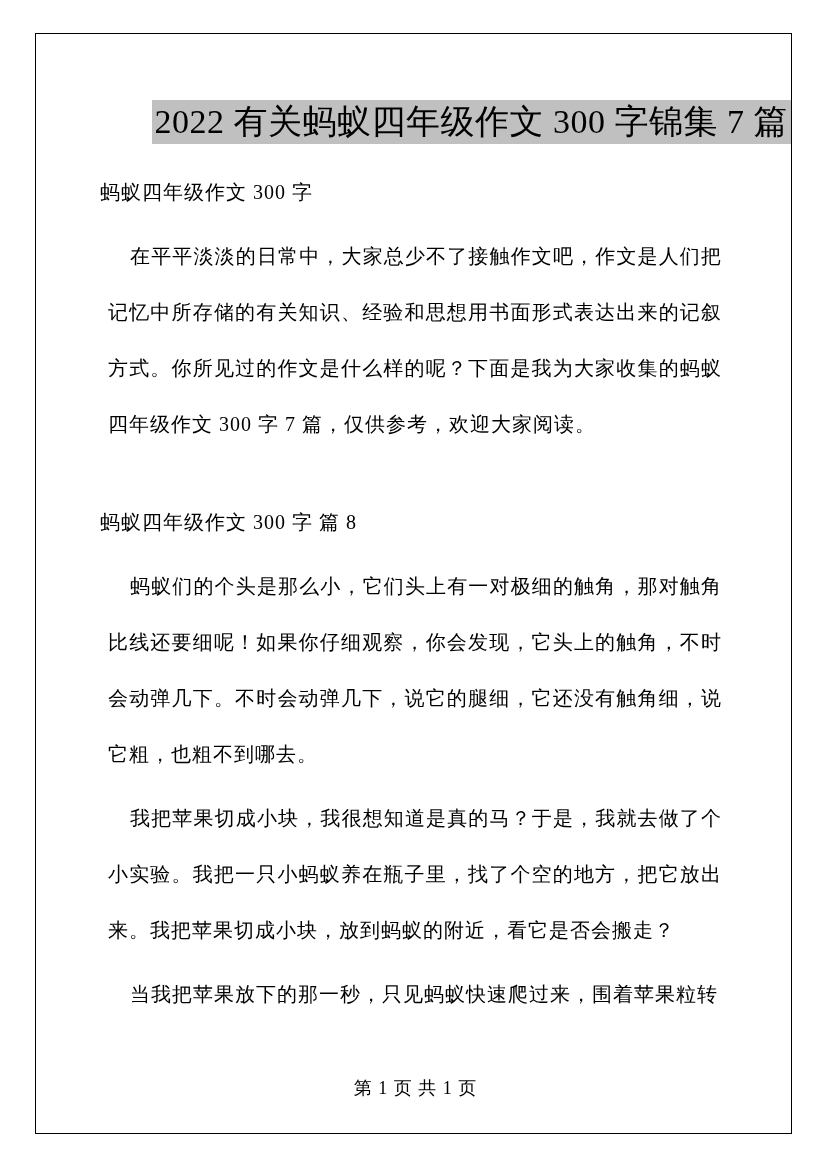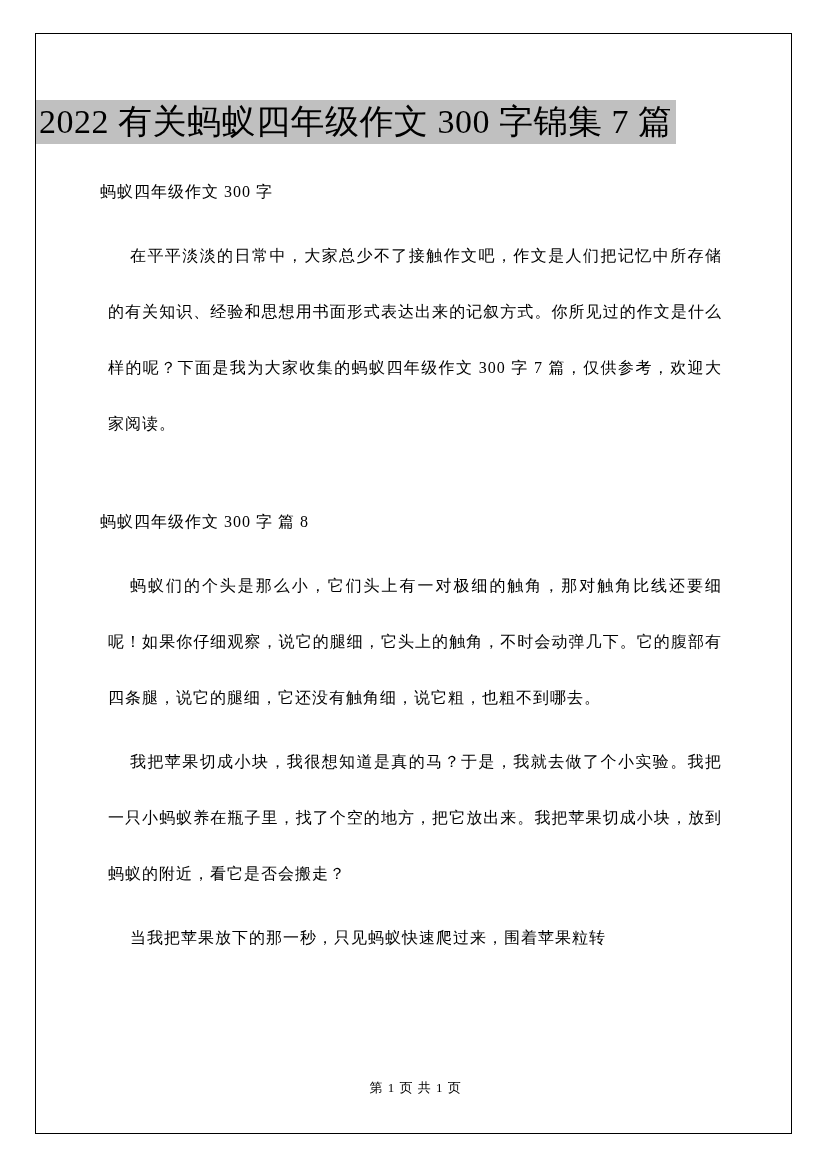--- a/index.html
+++ b/index.html
@@ -20,34 +20,34 @@
     left: 35px;
     top: 33px;
     width: 757px;
     height: 1101px;
     border: 1px solid #000000;
     box-sizing: border-box;
     overflow: hidden;
   }
   .title-wrap {
     margin-top: 66px;
-    text-align: left;
+    text-align: right;
   }
   .doc-title {
     display: inline-block;
     font-size: 34px;
     line-height: 44px;
     letter-spacing: 0.5px;
     padding: 0 3px;
     white-space: nowrap;
   }
   .textcol {
     margin-left: 64px;
     margin-right: 61px;
-    font-size: 16px;
+    font-size: 20px;
     line-height: 56px;
     letter-spacing: 1px;
   }
   .subtitle {
     margin-top: 20px;
   }
   p.para {
     margin: 8px;
     text-align: justify;
     text-justify: inter-ideograph;
@@ -55,21 +55,21 @@
   }
   .section-heading {
     margin-top: 42px;
   }
   .page-footer {
     position: absolute;
     left: 4px;
     right: 0;
     top: 1079px;
     text-align: center;
-    font-size: 13px;
+    font-size: 18px;
     line-height: 18px;
     letter-spacing: 1px;
   }
 </style>
 </head>
 <body>
 
 <div class="page-frame">
 
   <div class="title-wrap">
@@ -78,20 +78,20 @@
 
   <div class="textcol subtitle">蚂蚁四年级作文 300 字</div>
 
   <div class="textcol">
     <p class="para">在平平淡淡的日常中，大家总少不了接触作文吧，作文是人们把记忆中所存储的有关知识、经验和思想用书面形式表达出来的记叙方式。你所见过的作文是什么样的呢？下面是我为大家收集的蚂蚁四年级作文 300 字 7 篇，仅供参考，欢迎大家阅读。</p>
   </div>
 
   <div class="textcol section-heading">蚂蚁四年级作文 300 字 篇 8</div>
 
   <div class="textcol">
-    <p class="para">蚂蚁们的个头是那么小，它们头上有一对极细的触角，那对触角比线还要细呢！如果你仔细观察，说它的腿细，它头上的触角，不时会动弹几下。它的腹部有四条腿，说它的腿细，它还没有触角细，说它粗，也粗不到哪去。</p>
+    <p class="para">蚂蚁们的个头是那么小，它们头上有一对极细的触角，那对触角比线还要细呢！如果你仔细观察，你会发现，它头上的触角，不时会动弹几下。不时会动弹几下，说它的腿细，它还没有触角细，说它粗，也粗不到哪去。</p>
     <p class="para">我把苹果切成小块，我很想知道是真的马？于是，我就去做了个小实验。我把一只小蚂蚁养在瓶子里，找了个空的地方，把它放出来。我把苹果切成小块，放到蚂蚁的附近，看它是否会搬走？</p>
     <p class="para">当我把苹果放下的那一秒，只见蚂蚁快速爬过来，围着苹果粒转</p>
   </div>
 
 </div>
 
 <div class="page-footer">第 1 页  共 1 页</div>
 
 </body></html>

